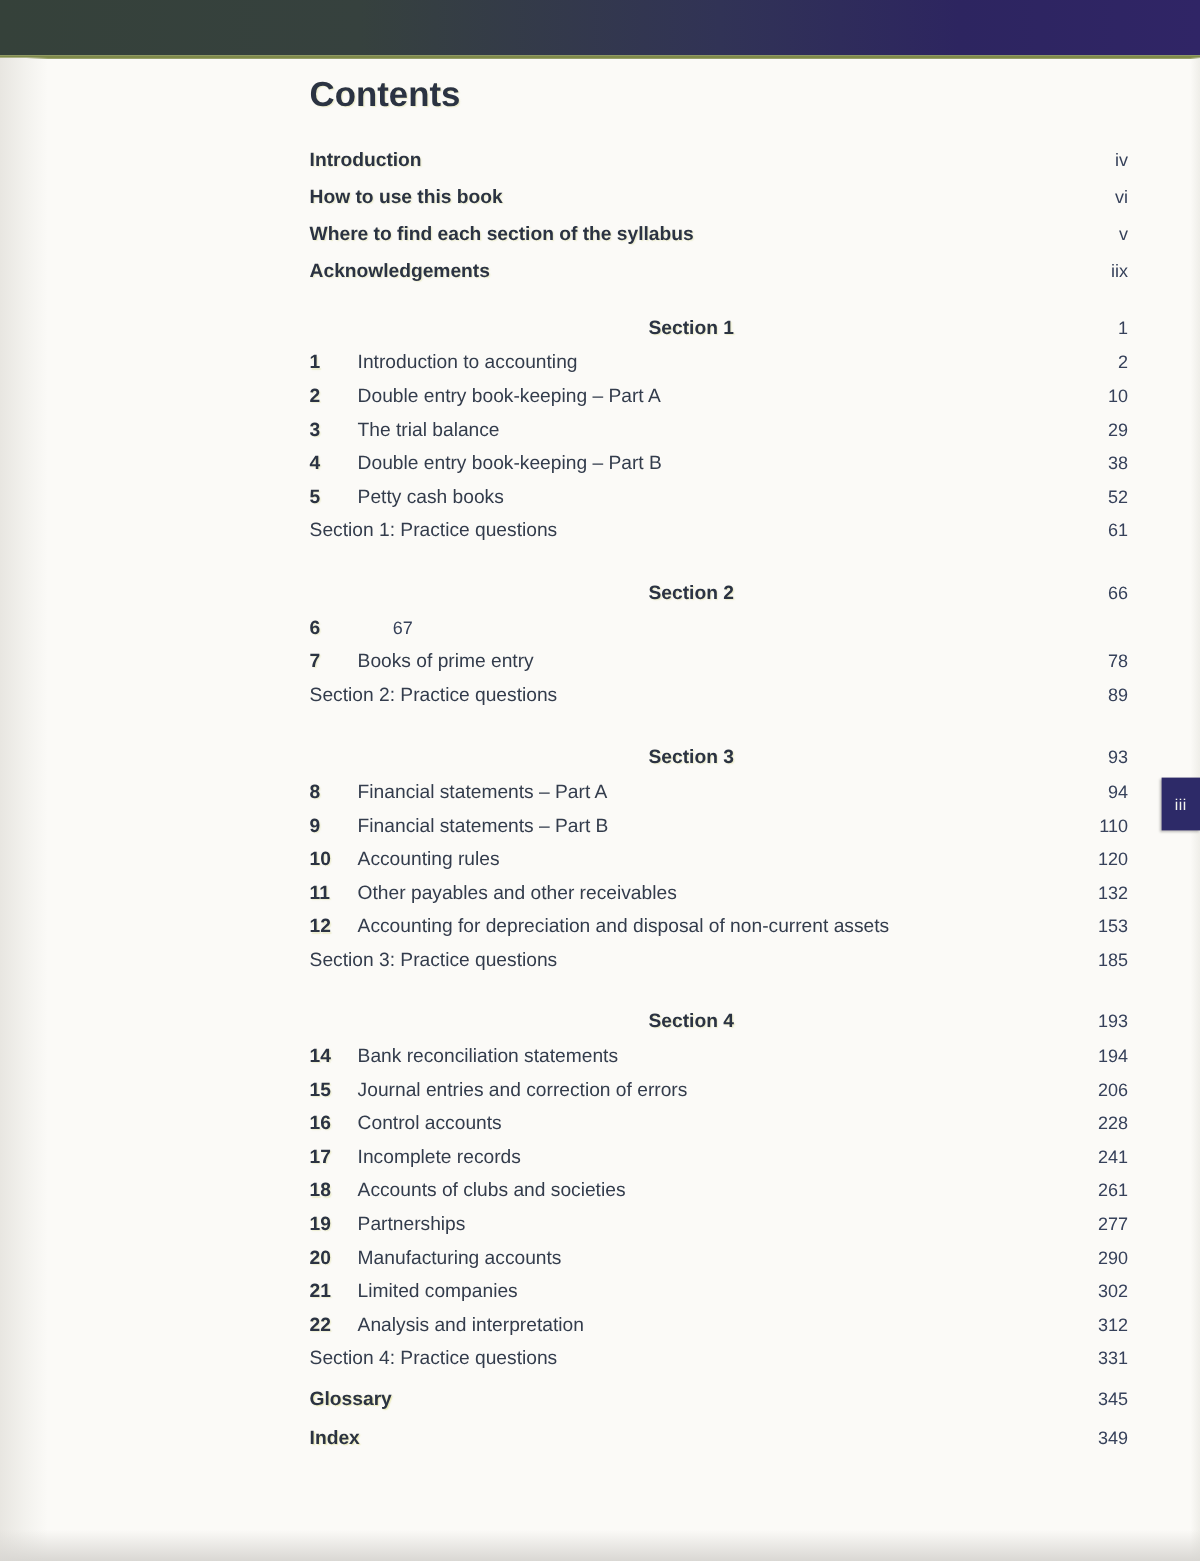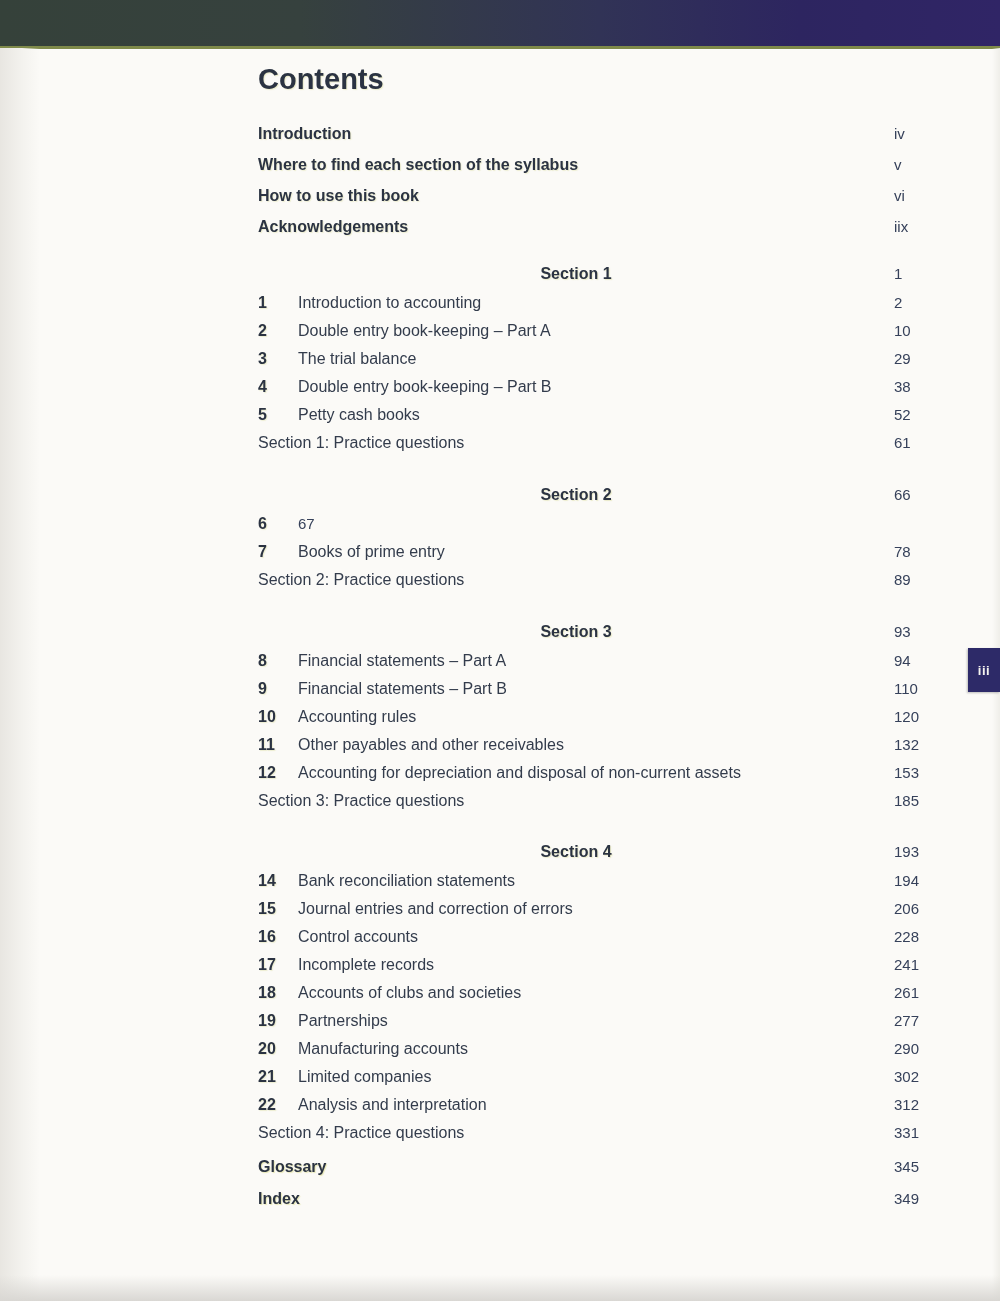--- a/index.html
+++ b/index.html
@@ -32,21 +32,21 @@
     position:absolute;left:0;top:0;right:0;height:46px;
     background:linear-gradient(90deg,#35413a 0%,#36413e 30%,#313356 60%,#2d2560 80%,#302566 100%);
     border-bottom:3px solid #7f8a4a;
     box-shadow:0 1px 0 rgba(255,255,255,.6);
   }
   
   .page-tab{
     position:absolute;right:0;top:648px;width:32px;height:44px;
     background:#2d2a68;color:#f4f3ef;
     display:flex;align-items:center;justify-content:center;
-    font-size:13px;font-weight:bold;letter-spacing:.5px;
+    font-size:13px;font-weight:normal;letter-spacing:.5px;
     box-shadow:-1px 1px 2px rgba(0,0,0,.25);
   }
   
   .content{
     position:absolute;left:258px;right:60px;top:0;
     padding-top:64px;
   }
   h1.toc-title{
     font-size:29px;line-height:30px;margin:0 0 24px 0;
     color:#2b3342;font-weight:bold;
@@ -57,45 +57,45 @@
   .fm-row .t{flex:1;text-shadow:1px 1px 1px rgba(205,210,120,.3);}
   .sec-head{height:31px;line-height:31px;font-weight:bold;color:#2b3342;}
   .sec-head .t{flex:1;text-shadow:1px 1px 1px rgba(205,210,120,.35);text-align:center;}
   .ch-row{height:28px;line-height:28px;}
   .ch-row .n{width:40px;font-weight:bold;color:#2b3342;text-shadow:1px 1px 1px rgba(205,210,120,.3);}
   .ch-row .t{flex:1;color:#333c4c;}
   .sec-foot{height:28px;line-height:28px;}
   .sec-foot .t{flex:1;color:#333c4c;}
   .back-row{height:32px;line-height:32px;font-weight:bold;color:#2b3342;}
   .back-row .t{flex:1;text-shadow:1px 1px 1px rgba(210,210,100,.45);}
-  .p{min-width:46px;text-align:left;font-weight:normal;font-size:15px;color:#36415a;}
+  .p{min-width:46px;text-align:right;font-weight:normal;font-size:15px;color:#36415a;}
   .fm-row,.sec-head,.ch-row,.sec-foot,.back-row{font-size:16px;}
 </style>
 </head>
 <body>
 
 <div class="header-bar"></div>
 <div class="edge-left"></div>
 <div class="edge-right"></div>
 <div class="edge-bottom"></div>
 
 <div class="content">
   <h1 class="toc-title">Contents</h1>
   <div id="toc-body">
       <div class="row fm-row">
         <span class="t">Introduction</span>
         <span class="p">iv</span>
       </div>
       <div class="row fm-row">
+        <span class="t">How to use this book</span>
+        <span class="p">vi</span>
+      </div>
+      <div class="row fm-row">
         <span class="t">Where to find each section of the syllabus</span>
         <span class="p">v</span>
-      </div>
-      <div class="row fm-row">
-        <span class="t">How to use this book</span>
-        <span class="p">vi</span>
       </div>
       <div class="row fm-row">
         <span class="t">Acknowledgements</span>
         <span class="p">iix</span>
       </div>
       <div class="section" style="margin-top: 16px;">
         <div class="row sec-head">
           <span class="t">Section 1</span>
           <span class="p">1</span>
         </div>

